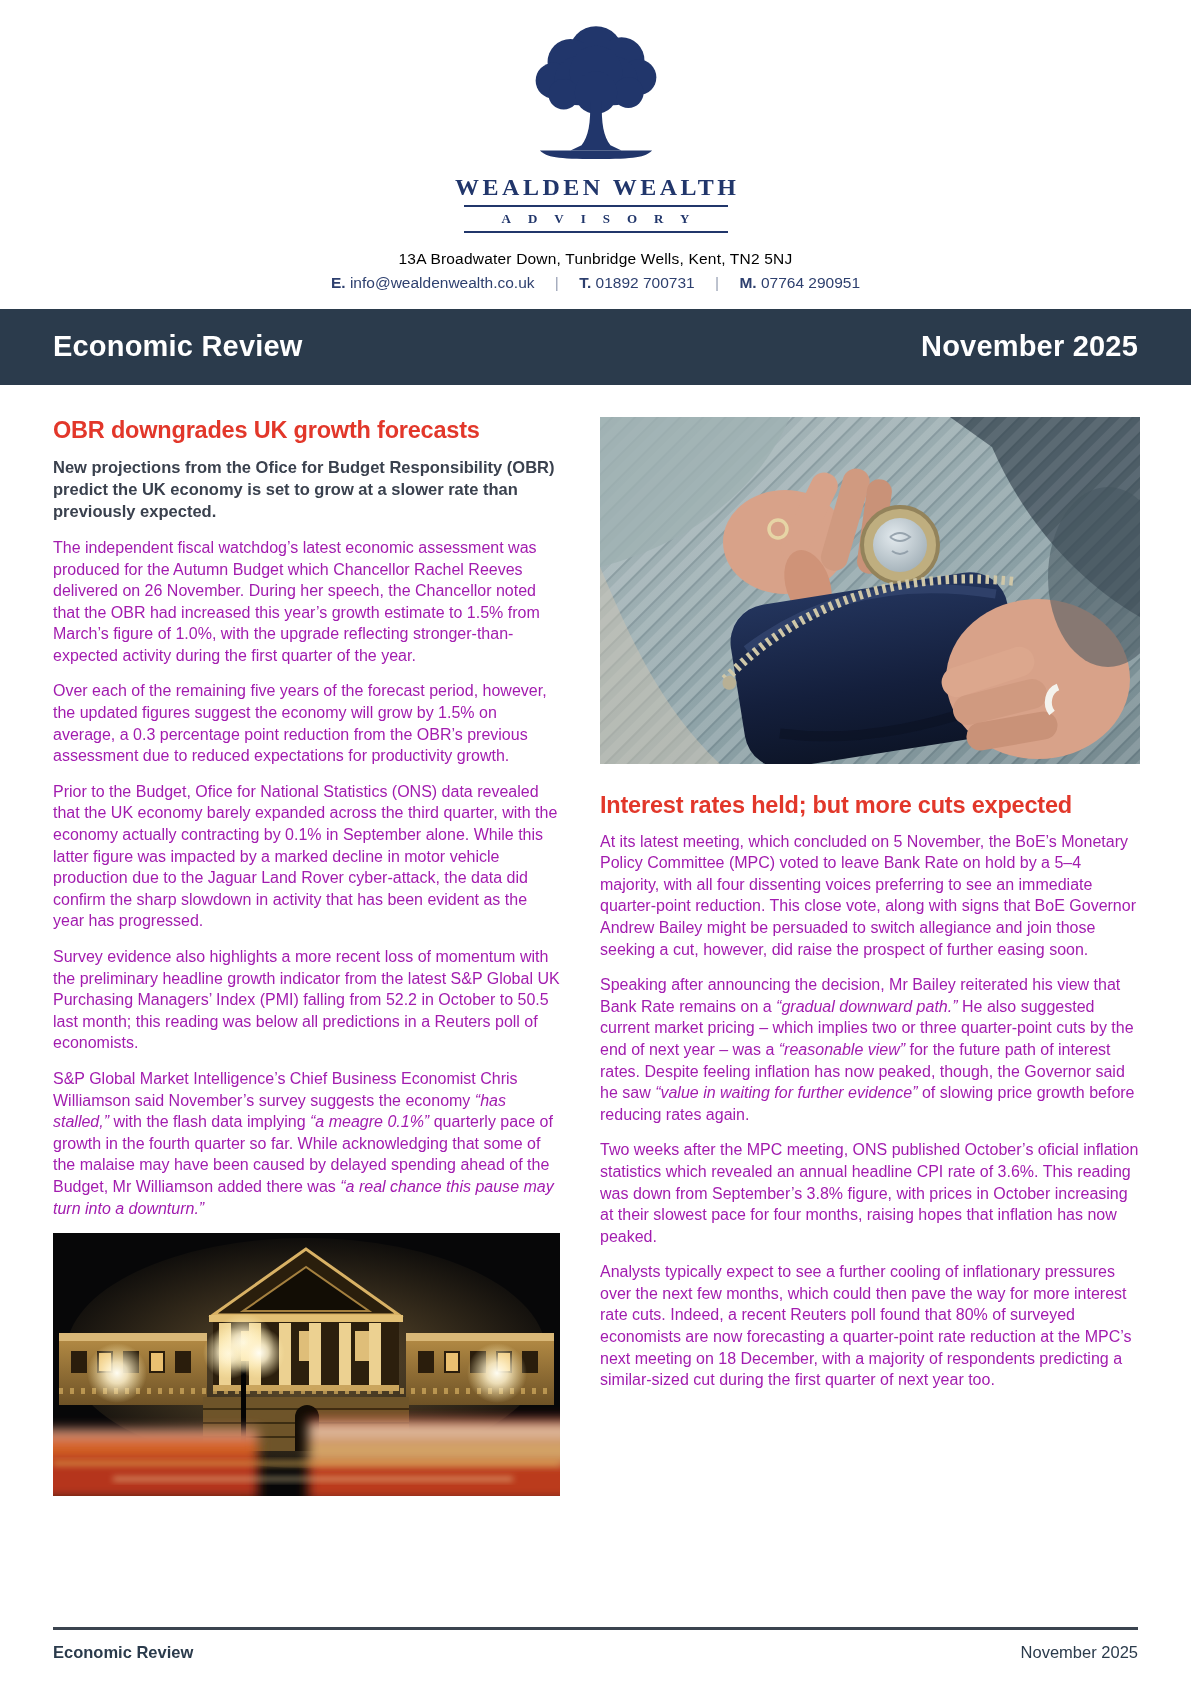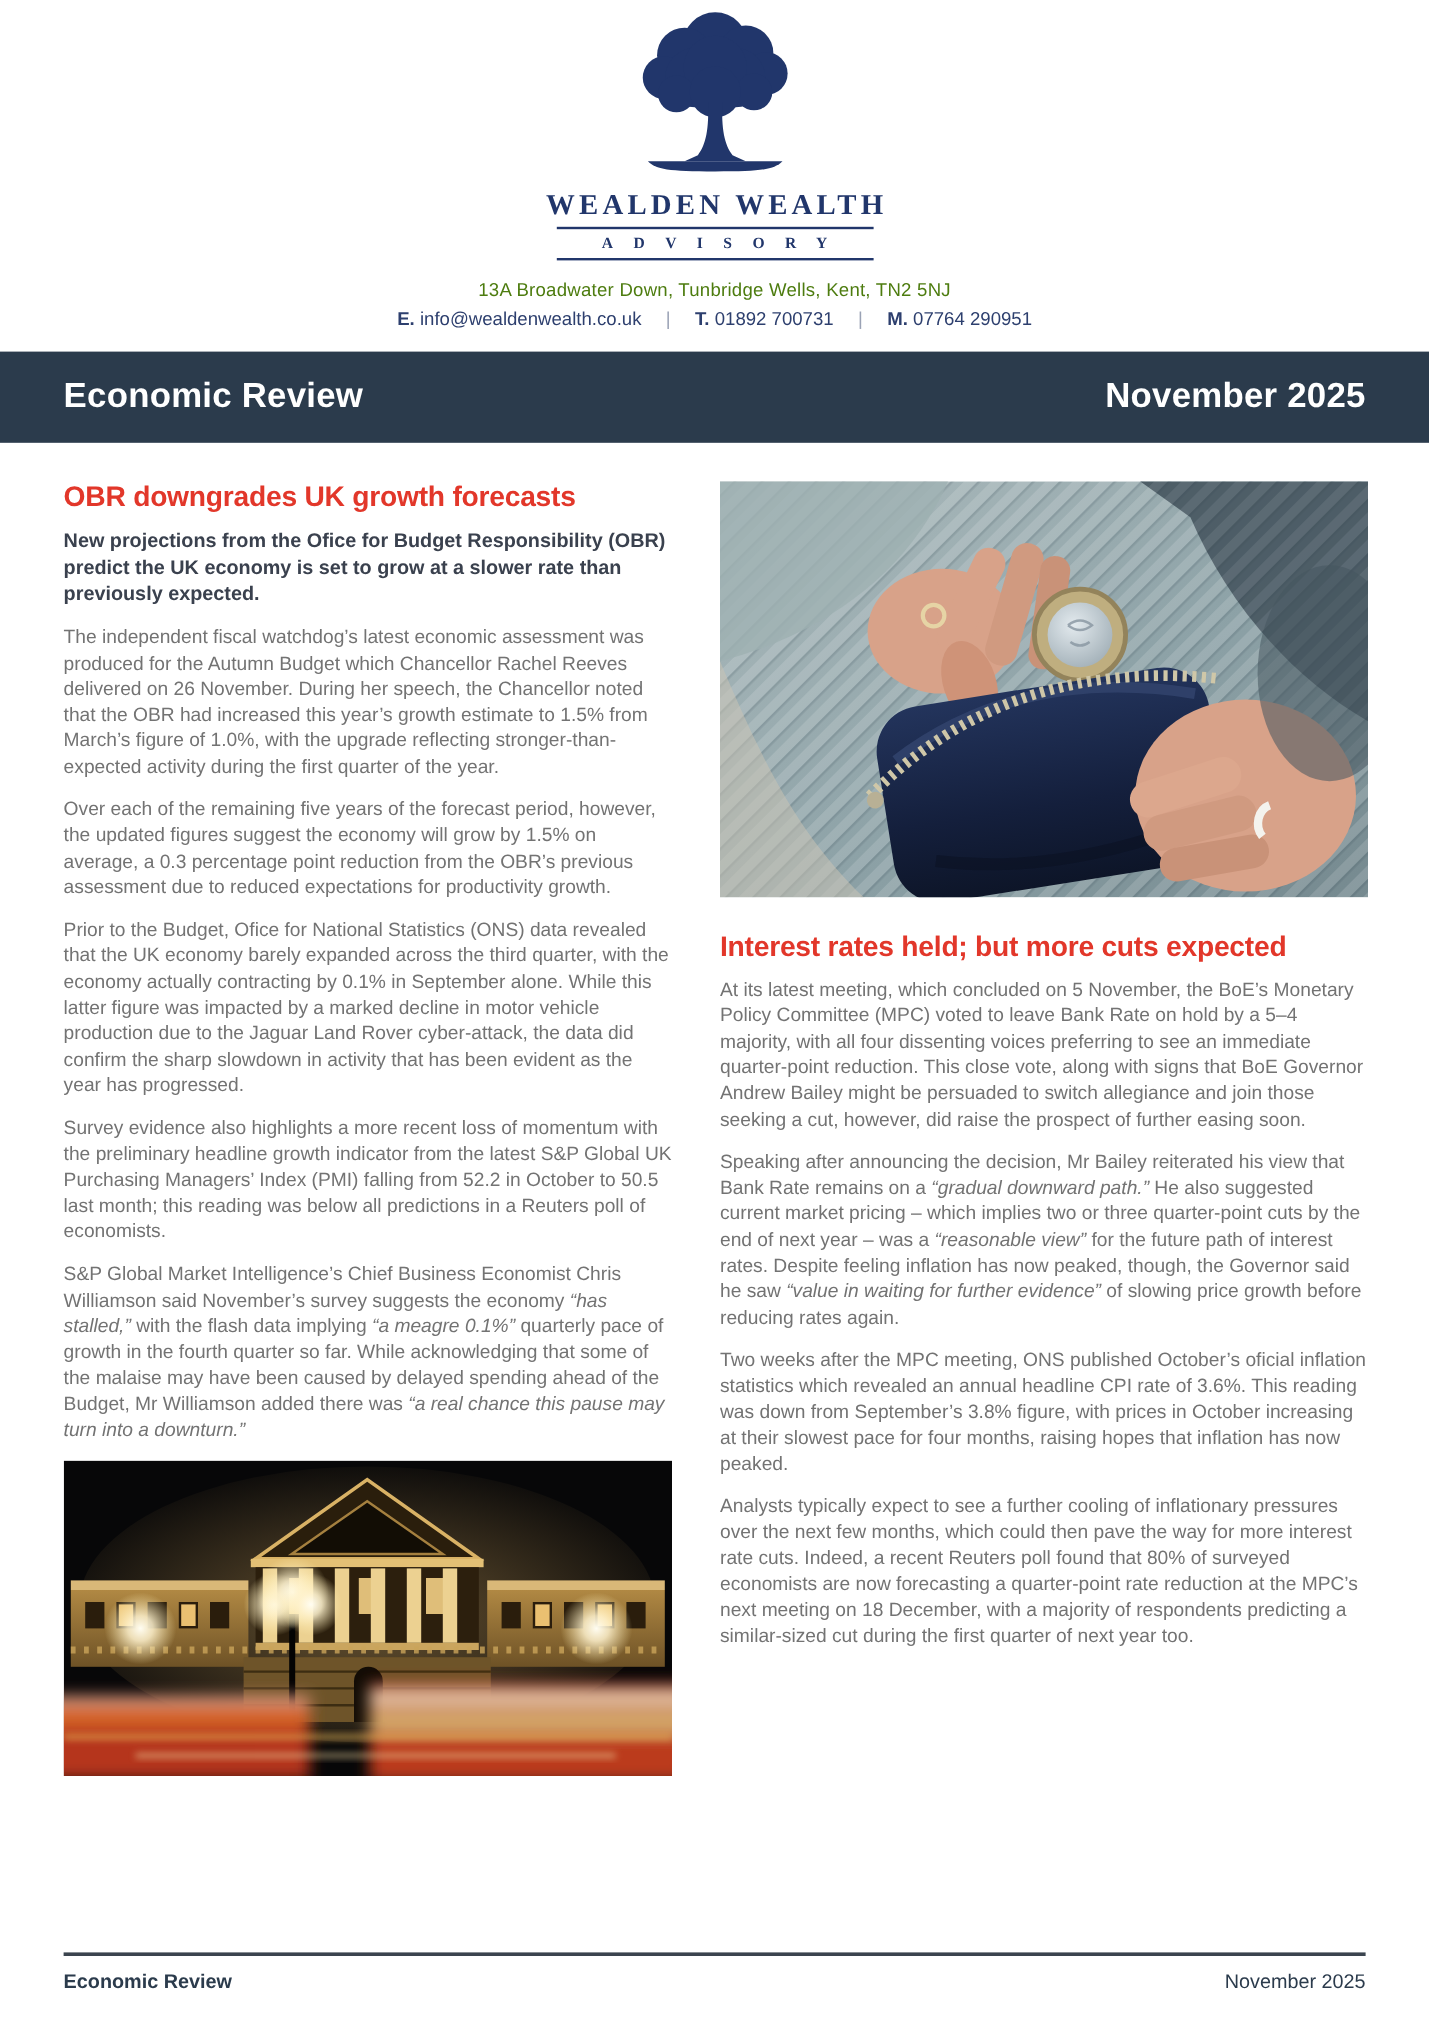--- a/index.html
+++ b/index.html
@@ -4,36 +4,36 @@
 <style>
   * { margin: 0; padding: 0; box-sizing: border-box; }
   html, body { background: #ffffff; }
   body { font-family: "Liberation Sans", "DejaVu Sans", sans-serif; }
   .page {
     width: 1191px; height: 1684px; margin: 0 auto; background: #ffffff;
     display: flex; flex-direction: column; overflow: hidden; position: relative;
   }
 
   
-  .masthead { text-align: center; }
+  .masthead { text-align: center; padding-top: 16px; }
   .logo-block { display: inline-block; }
   .tree-svg { display: block; margin: 0 auto -2px auto; }
   .wordmark {
     font-family: "Liberation Serif", "DejaVu Serif", serif;
     color: #21366b; font-size: 24px; font-weight: 600;
     letter-spacing: 3.5px; padding-left: 3.5px; white-space: nowrap;
   }
   .logo-rule { height: 2px; background: #21366b; width: 264px; margin: 4px auto 4px auto; }
   .logo-rule.thin { height: 1.6px; }
   .advisory {
     font-family: Liberation Serif, serif;
     color: #21366b; font-size: 13px; font-weight: 600;
     letter-spacing: 17px; padding-left: 17px; white-space: nowrap;
   }
-  .address-line { margin-top: 13px; color: #4d7c0f; font-size: 15.5px; letter-spacing: .2px; }
+  .address-line { margin-top: 13px; color: #000000; font-size: 15.5px; letter-spacing: .2px; }
   .contact-line { margin-top: 6px; color: #2d3f6e; font-size: 15.5px; }
   .contact-line .lbl { font-weight: bold; }
   .contact-line .sep { color: #9aa2b5; margin: 0 16px; }
   .contact-line a { color: #2d3f6e; text-decoration: none; }
 
   
   .band {
     margin-top: 17px; height: 76px; background: #2b3b4c; color: #ffffff;
     display: flex; align-items: center; justify-content: space-between;
     padding: 0 53px; flex: none;
@@ -48,21 +48,21 @@
 
   h2.article-heading {
     color: #e2372a; font-size: 23.5px; font-weight: bold;
     letter-spacing: -0.2px; margin: 0 0 12px 0; line-height: 1.15;
   }
   p.intro {
     color: #3a414e; font-size: 16.5px; font-weight: bold;
     line-height: 1.36; margin: 0 0 14px 0;
   }
   p.body {
-    color: #737373; font-size: 16px; line-height: 1.35; margin: 0 0 14px 0;
+    color: #a21caf; font-size: 16px; line-height: 1.35; margin: 0 0 14px 0;
   }
   p.body .it { font-style: italic; }
 
   figure.photo { display: block; border: 0; overflow: hidden; line-height: 0; }
   figure.photo svg { display: block; }
   .photo-wallet { width: 540px; height: 347px; margin-bottom: 28px; }
   .photo-boe    { width: 507px; height: 263px; margin-top: 14px; }
 
   
   .footer { margin-top: auto; padding: 0 53px 22px 53px; flex: none; }

